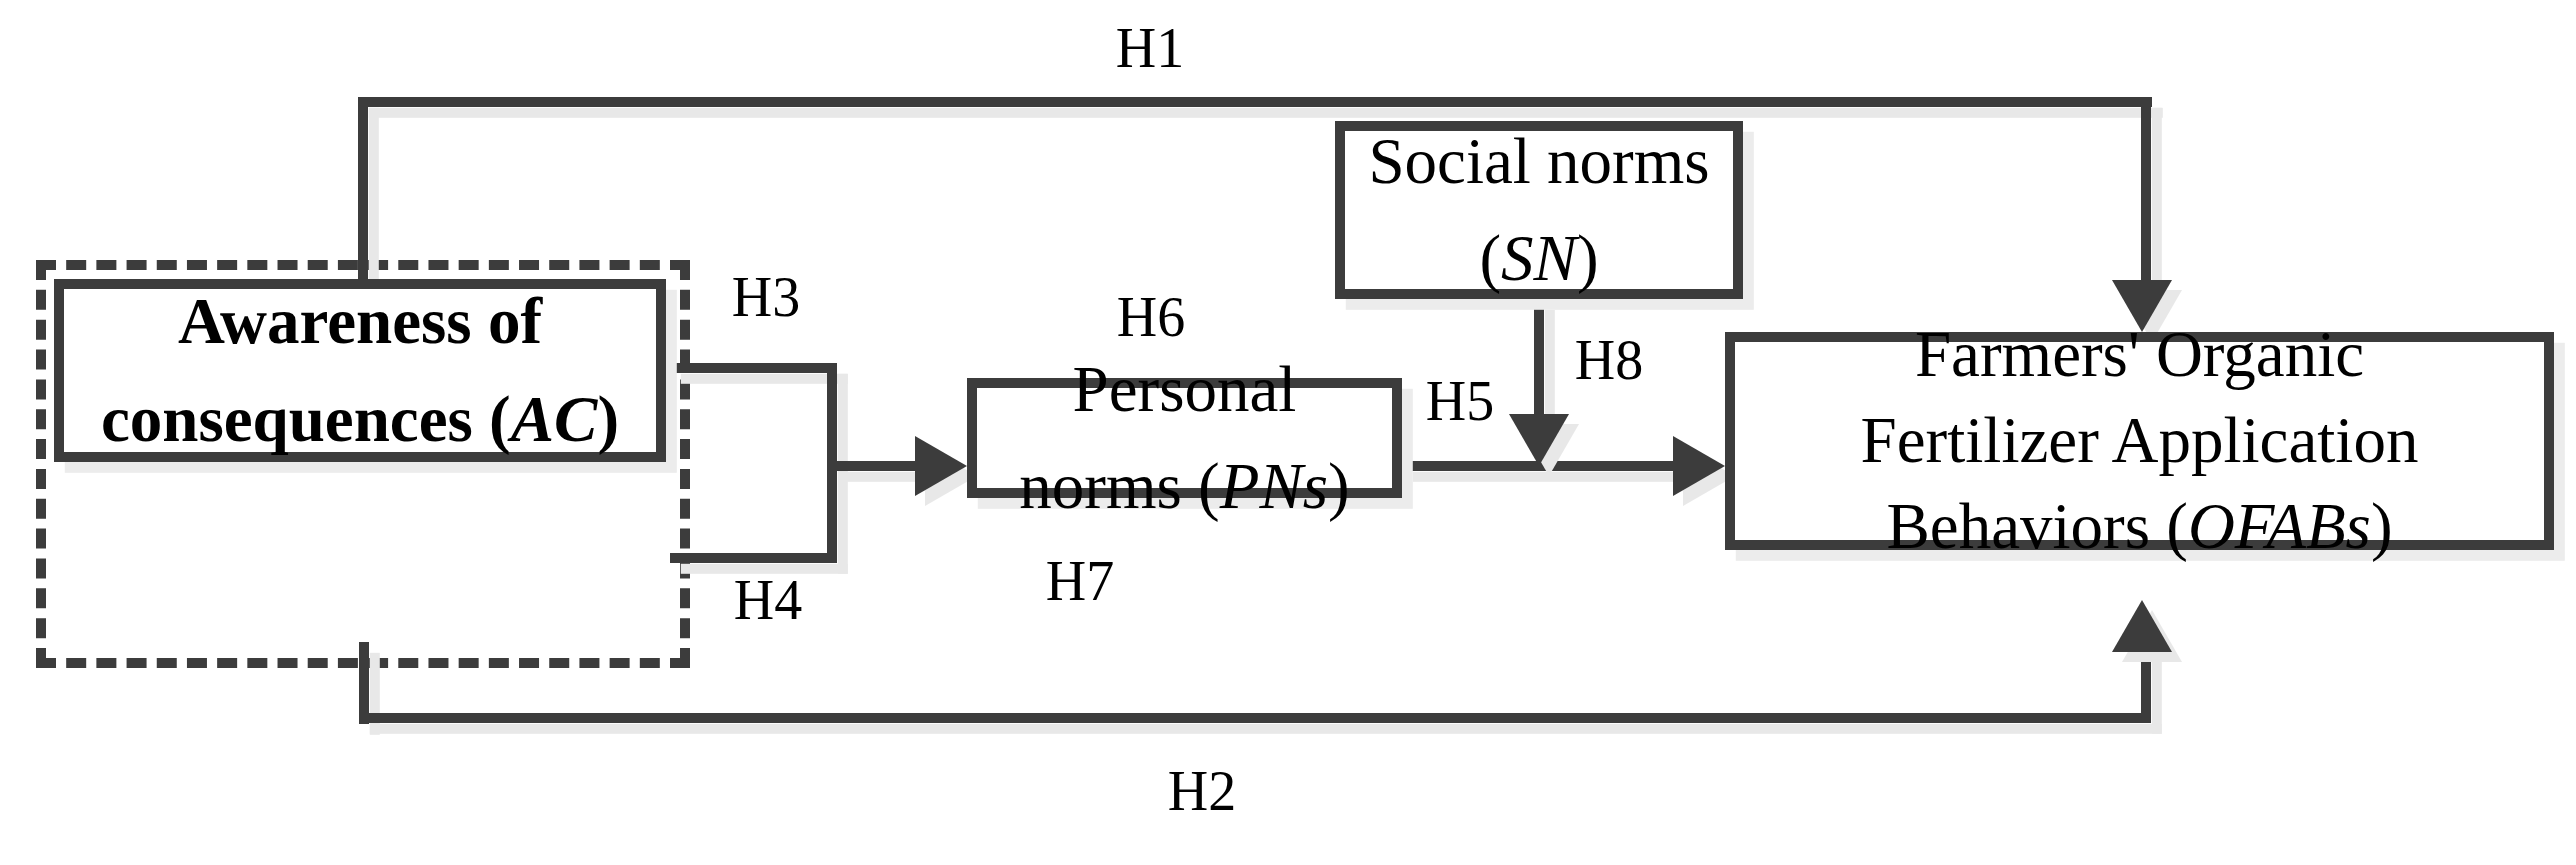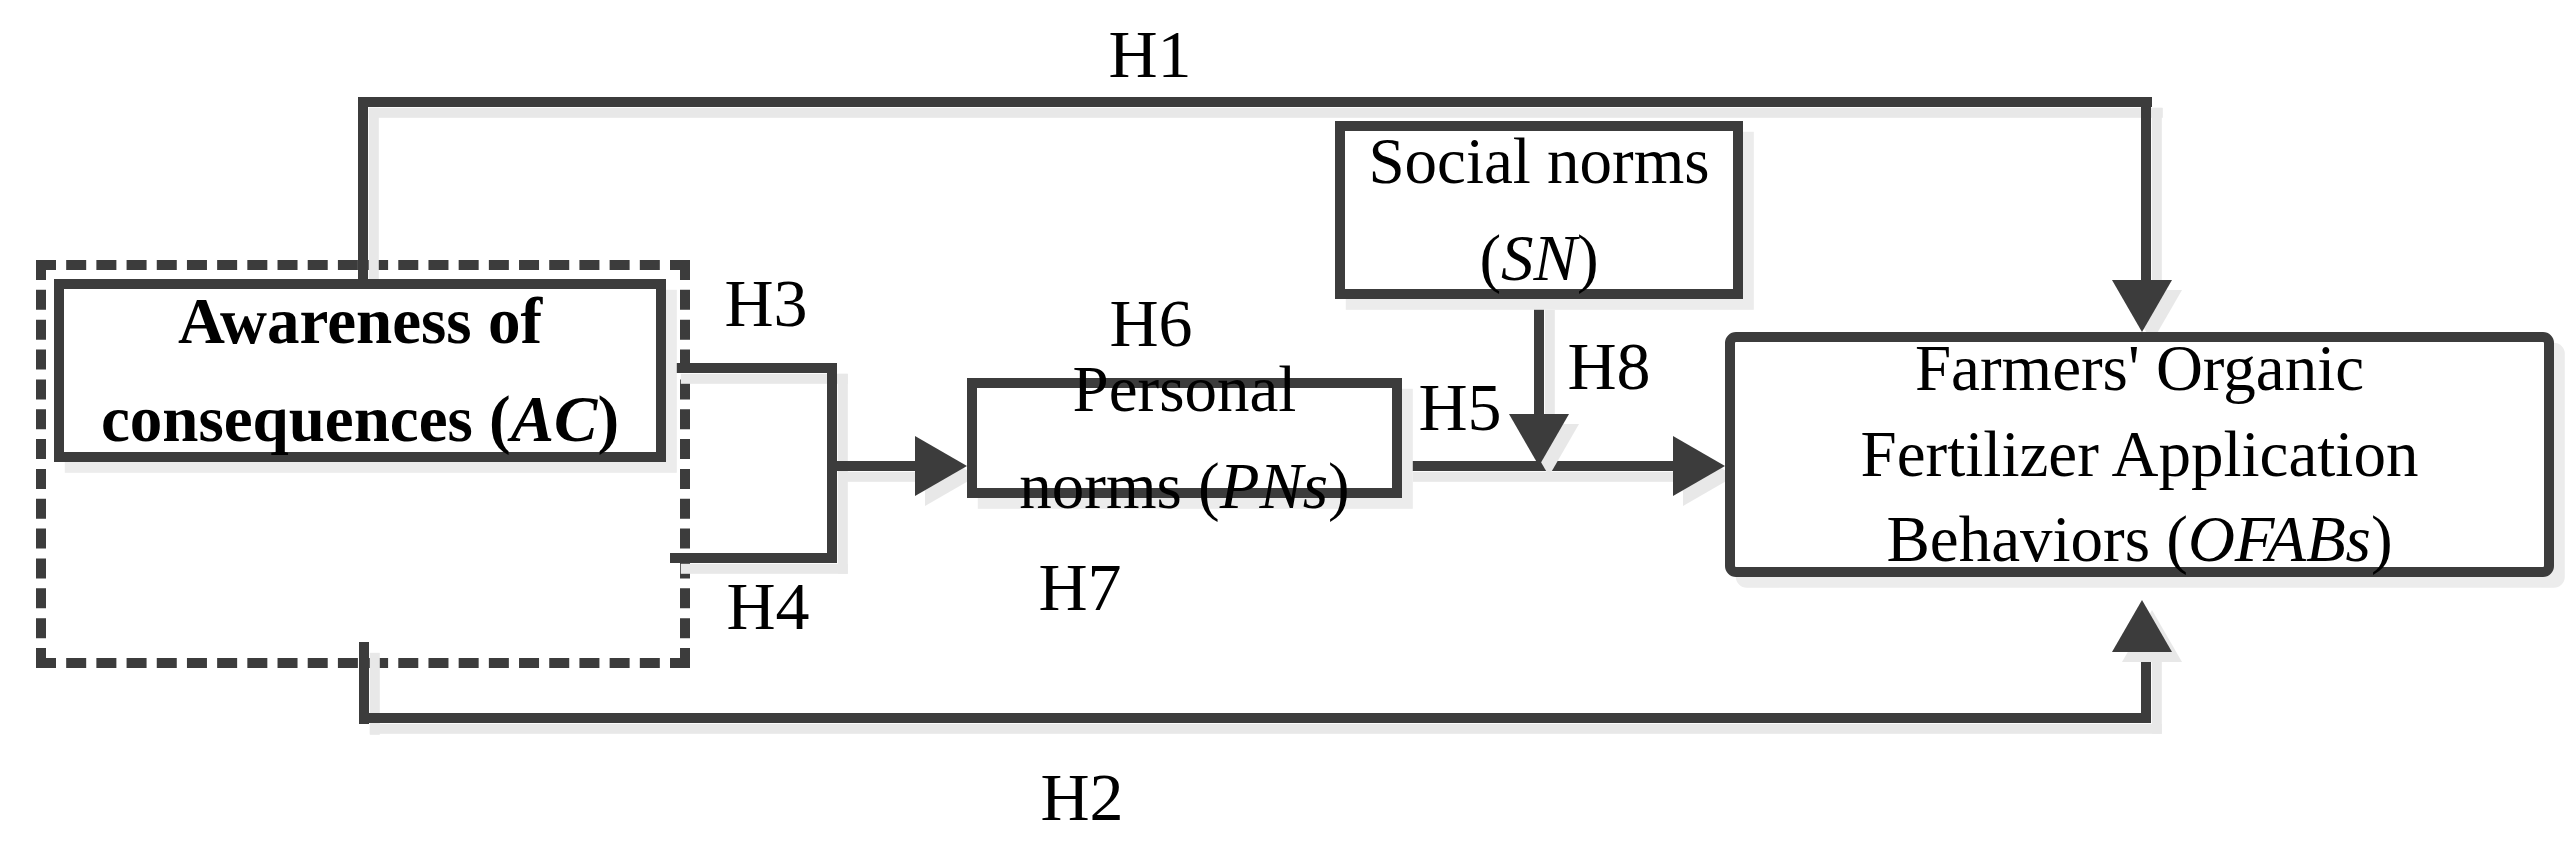--- a/index.html
+++ b/index.html
@@ -11,40 +11,40 @@
   .box{position:absolute;box-sizing:border-box;background:#ffffff;
        border:10px solid #3c3c3c;box-shadow:10.8px 10.8px 0 0 #ececec;
        display:flex;flex-direction:column;align-items:center;justify-content:center;
        text-align:center;font-size:65px;line-height:1.5;white-space:nowrap;}
   .box .ln{display:block;}
   .box i{font-style:italic;}
   .box-ac{left:54px;top:279px;width:612px;height:183px;font-weight:bold;}
   .box-ar{left:54px;top:467px;width:616px;height:180px;}
   .box-pns{left:967px;top:378px;width:435px;height:120px;}
   .box-sn{left:1335px;top:121px;width:408px;height:178px;}
-  .box-ofabs{left:1725px;top:332px;width:829px;height:245px;line-height:1.32;border-radius:11px;}
+  .box-ofabs{left:1725px;top:332px;width:829px;height:218px;line-height:1.32;}
 
   
   .dashed-box{position:absolute;left:36px;top:260px;width:654px;height:408px;
        box-sizing:border-box;border:10px dashed #3c3c3c;background:transparent;}
 
   
   .seg{position:absolute;background:#3c3c3c;box-shadow:10.8px 10.8px 0 0 #e8e8e8;}
 
   
   .arr{position:absolute;width:0;height:0;filter:drop-shadow(10.8px 10.8px 0 #e8e8e8);}
   .arr-down{border-left:30px solid transparent;border-right:30px solid transparent;
             border-top:52px solid #3c3c3c;}
   .arr-up{border-left:30px solid transparent;border-right:30px solid transparent;
           border-bottom:52px solid #3c3c3c;}
   .arr-right{border-top:30px solid transparent;border-bottom:30px solid transparent;
              border-left:52px solid #3c3c3c;}
 
   
-  .hlabel{position:absolute;font-size:68px;line-height:1;transform:translateX(-50%);
+  .hlabel{position:absolute;font-size:56px;line-height:1;transform:translateX(-50%);
           white-space:nowrap;}
 
   
   .h1-v-left   {left:358px;top:97px;width:10px;height:192px;}
   .h1-h        {left:358px;top:97px;width:1794px;height:10px;}
   .h1-v-right  {left:2141px;top:97px;width:10px;height:190px;}
   .h1-arr      {left:2112px;top:280px;}
   .h2-v-left   {left:359px;top:642px;width:10px;height:82px;}
   .h2-h        {left:359px;top:713px;width:1792px;height:10px;}
   .h2-v-right  {left:2141px;top:649px;width:10px;height:74px;}
@@ -53,21 +53,21 @@
   .br-bottom   {left:670px;top:553px;width:167px;height:10px;}
   .br-v        {left:827px;top:363px;width:10px;height:200px;}
   .br-stem     {left:831px;top:461px;width:90px;height:10px;}
   .br-arr      {left:915px;top:436px;}
   .h5-stem     {left:1402px;top:461px;width:278px;height:10px;}
   .h5-arr      {left:1673px;top:436px;}
   .h8-stem     {left:1534px;top:299px;width:10px;height:120px;}
   .h8-arr      {left:1509px;top:414px;}
 
   .lbl-h1{left:1150px;top:20px;}
-  .lbl-h2{left:1082px;top:763px;}
+  .lbl-h2{left:1202px;top:763px;}
   .lbl-h3{left:766px;top:269px;}
   .lbl-h4{left:768px;top:572px;}
   .lbl-h5{left:1460px;top:373px;}
   .lbl-h6{left:1151px;top:289px;}
   .lbl-h7{left:1080px;top:553px;}
   .lbl-h8{left:1609px;top:332px;}
 </style>
 </head>
 <body>
 

